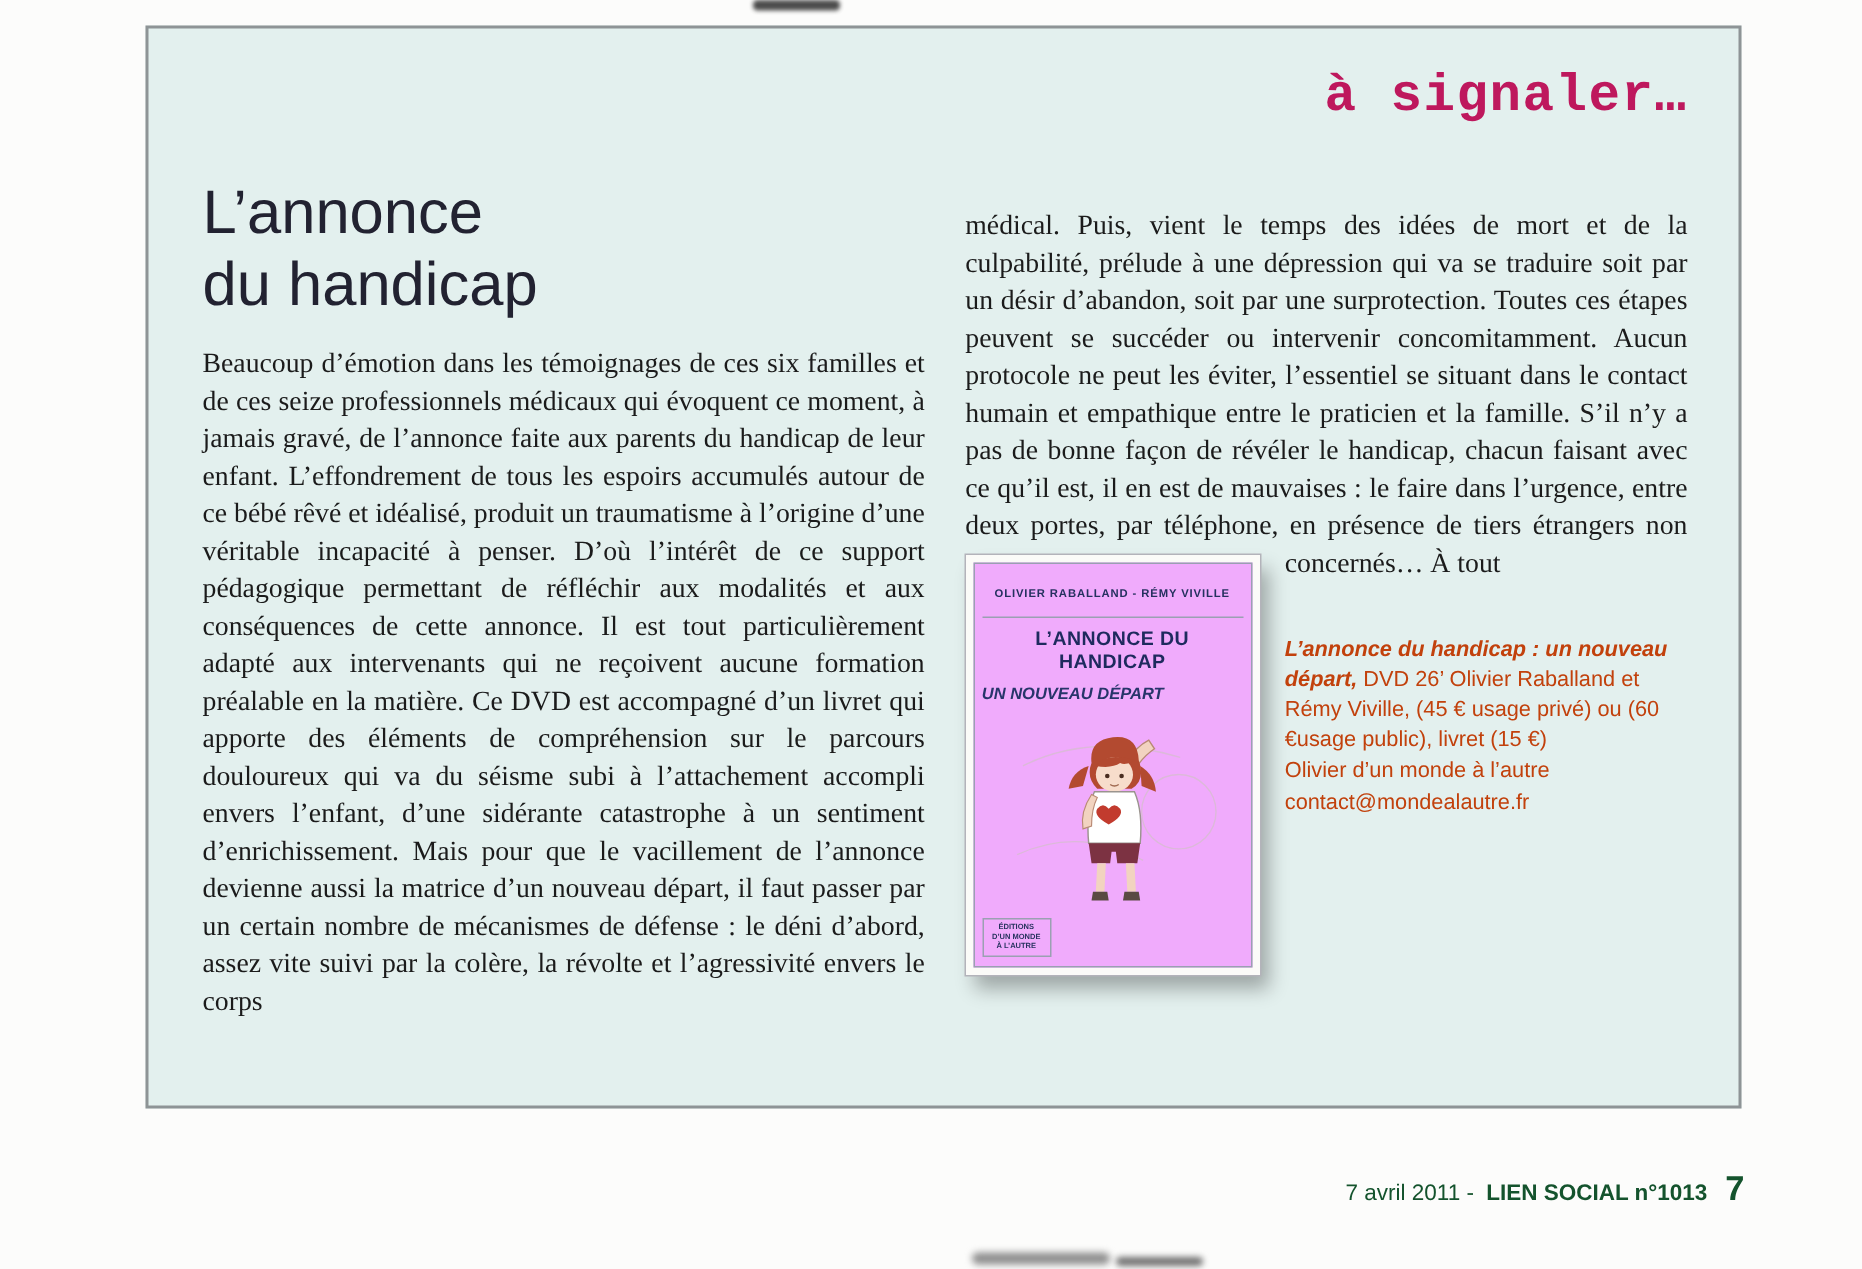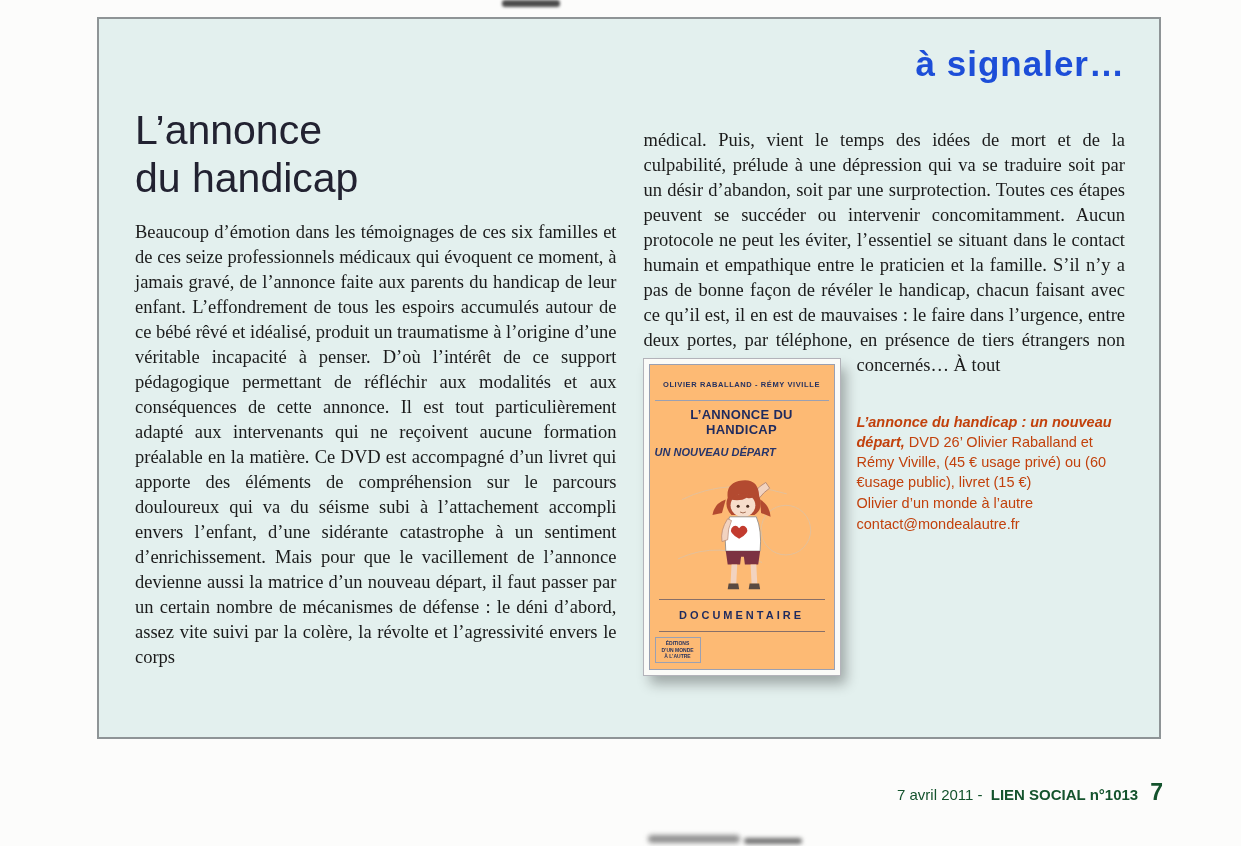--- a/index.html
+++ b/index.html
@@ -11,24 +11,24 @@
   
   .panel{
     position:absolute;left:97px;top:17px;width:1064px;height:722px;
     box-sizing:border-box;
     background:#e3f0ee;
     border:2px solid #8e9496;
     padding:20px 34px 0 36px;
   }
   .section-label{
     height:50px;line-height:50px;text-align:right;
-    font-family:Liberation Sans, sans-serif;font-weight:700;
-    font-size:35px;color:#1d4ed8;letter-spacing:1px;
+    font-family:Liberation Mono, monospace;font-weight:700;
+    font-size:35px;color:#be185d;letter-spacing:1px;
   }
-  .columns{display:flex;gap:27px;margin-top:13px;}
+  .columns{display:flex;gap:27px;margin-top:24px;}
   .col{flex:1;min-width:0;}
   .article-title{
     font-family:"Liberation Sans",sans-serif;font-weight:400;
     font-size:41px;line-height:48px;color:#222231;
     margin:4px 0 18px 0;
   }
   .body-text{
     font-family:"Liberation Serif",serif;
     font-size:18.5px;line-height:25px;color:#1b1b1b;
     text-align:justify;hyphens:auto;-webkit-hyphens:auto;
@@ -39,21 +39,21 @@
     float:left;width:196px;margin:6px 17px 8px 0;
   }
   .dvd-card{
     box-sizing:border-box;width:196px;
     background:#fdfdfb;border:5px solid #fbfbf8;
     box-shadow:0 0 0 1px #b3b3ba, 6px 9px 12px rgba(0,0,0,0.30);
   }
   .dvd-inner{
     border:1px solid #9aa0b2;padding:5px 5px 6px;
     font-family:"Liberation Sans",sans-serif;color:#25315f;
-    background:#fdba74;
+    background:#f0abfc;
   }
   .dvd-authors{
     font-size:7.5px;font-weight:700;letter-spacing:.6px;text-align:center;
     border-bottom:1px solid #9aa0b2;padding:2px 0 3px;
     white-space:nowrap;overflow:hidden;
   }
   .dvd-title{
     margin-top:6px;text-align:center;font-weight:700;
     font-size:13px;line-height:15px;letter-spacing:.3px;color:#1e2a5e;
   }
@@ -148,21 +148,20 @@
                   <path d="M62 48 L90 48 Q96 62 94 84 L58 84 Q56 62 62 48 Z" fill="#ffffff" stroke="#9a948e" stroke-width="1"></path>
                   <path d="M72 60 q-4 -5 -8 0 q-3 5 8 11 q11 -6 8 -11 q-4 -5 -8 0" fill="#c23b2e"></path>
                   <path d="M60 50 Q52 62 54 74 L60 72 Q60 60 64 52 Z" fill="#f2d3c0" stroke="#b98a74" stroke-width="0.8"></path>
                   <path d="M58 84 L94 84 L92 98 L78 98 L77 90 L74 90 L73 98 L60 98 Z" fill="#7c3242"></path>
                   <path d="M64 98 L63 118 L69 118 L70 98 Z" fill="#f2d3c0"></path>
                   <path d="M84 98 L85 118 L91 118 L90 98 Z" fill="#f2d3c0"></path>
                   <path d="M61 118 L71 118 L72 124 L60 124 Z" fill="#5a4a42"></path>
                   <path d="M83 118 L93 118 L94 124 L82 124 Z" fill="#5a4a42"></path>
                 </svg>
               </div>
-              <div class="dvd-genre">DOCUMENTAIRE</div>
               <div class="dvd-logo">
                 <div>ÉDITIONS</div>
                 <div>D’UN MONDE</div>
                 <div>À L’AUTRE</div>
               </div>
             </div>
           </div>
         </div>
 
 

